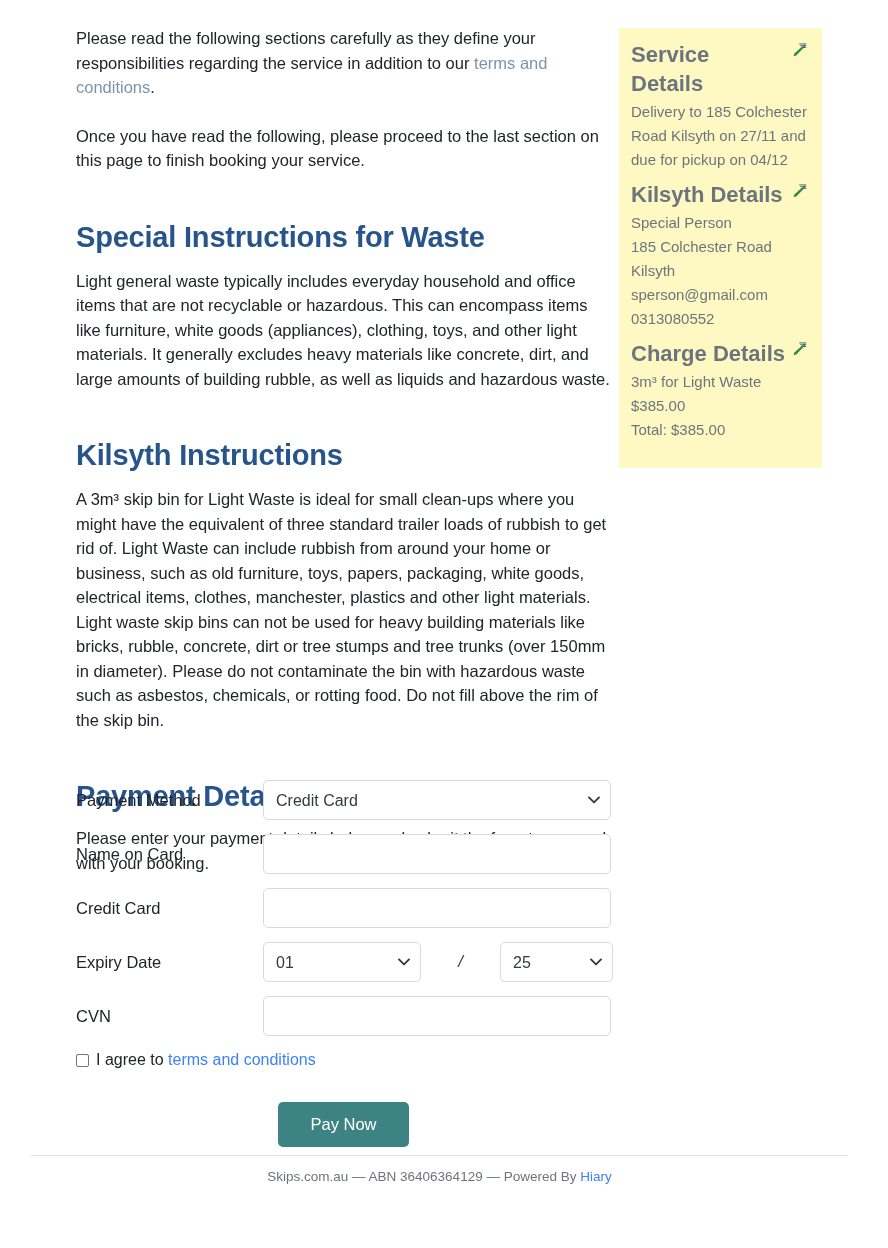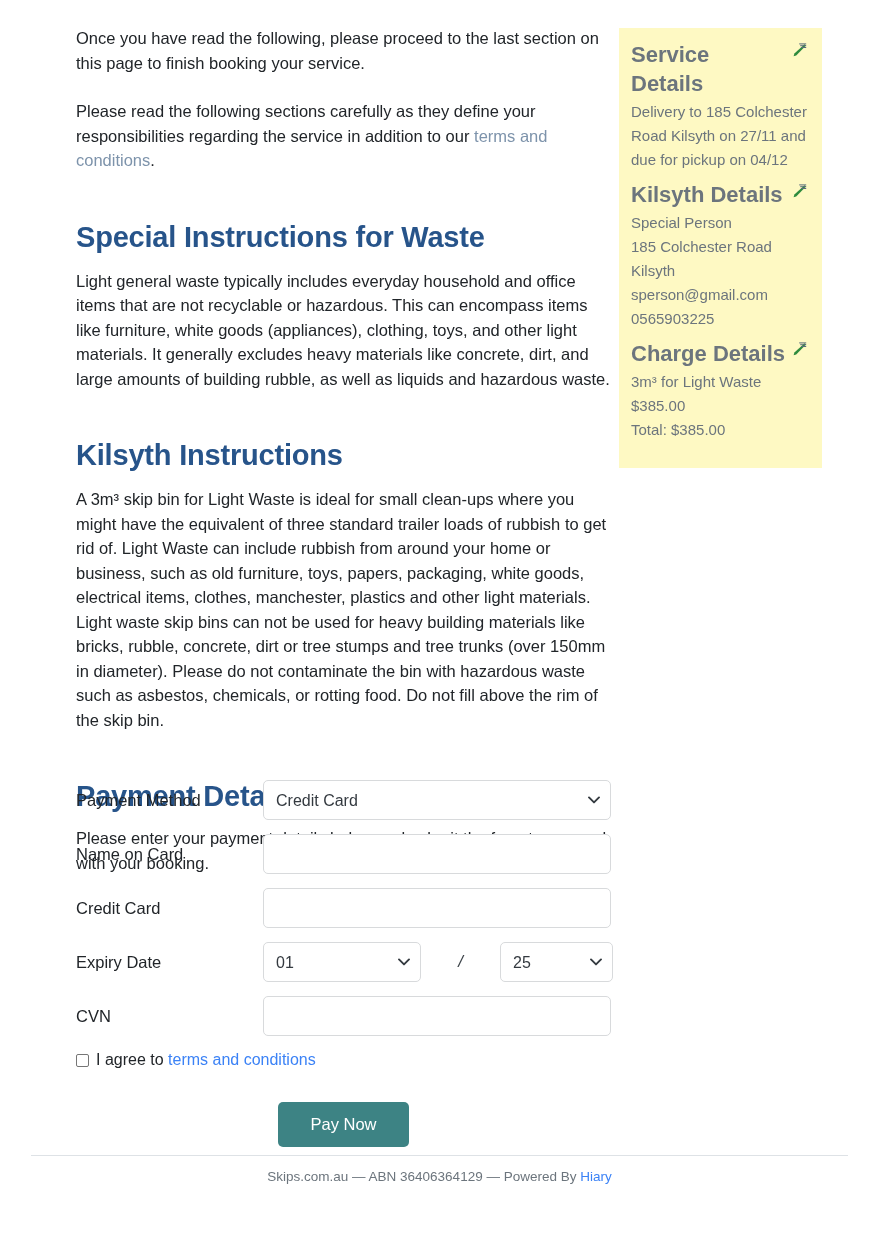--- a/index.html
+++ b/index.html
@@ -210,23 +210,23 @@
     font-size: 13.5px;
     line-height: 18px;
     color: #6c757d;
   }
 </style>
 </head>
 <body>
 
 <div class="main-col">
 
+  <p class="body-text"><span>Please read the following sections carefully as they define your responsibilities regarding the service in addition to our </span><a href="#" class="muted-link">terms and conditions</a><span>.</span></p>
+
   <p class="body-text">Once you have read the following, please proceed to the last section on this page to finish booking your service.</p>
-
-  <p class="body-text"><span>Please read the following sections carefully as they define your responsibilities regarding the service in addition to our </span><a href="#" class="muted-link">terms and conditions</a><span>.</span></p>
 
   <div class="spacer-lg"></div>
 
   <h2 class="section-heading">Special Instructions for Waste</h2>
   <p class="body-text">Light general waste typically includes everyday household and office items that are not recyclable or hazardous. This can encompass items like furniture, white goods (appliances), clothing, toys, and other light materials. It generally excludes heavy materials like concrete, dirt, and large amounts of building rubble, as well as liquids and hazardous waste.</p>
 
   <div class="spacer-lg"></div>
 
   <h2 class="section-heading">Kilsyth Instructions</h2>
   <p class="body-text">A 3m³ skip bin for Light Waste is ideal for small clean-ups where you might have the equivalent of three standard trailer loads of rubbish to get rid of. Light Waste can include rubbish from around your home or business, such as old furniture, toys, papers, packaging, white goods, electrical items, clothes, manchester, plastics and other light materials. Light waste skip bins can not be used for heavy building materials like bricks, rubble, concrete, dirt or tree stumps and tree trunks (over 150mm in diameter). Please do not contaminate the bin with hazardous waste such as asbestos, chemicals, or rotting food. Do not fill above the rim of the skip bin.</p>
@@ -258,21 +258,21 @@
         <path d="M14.6 2.2 L16.0 3.6 L6.2 13.4 L3.6 14.2 L4.4 11.6 Z" fill="#2e8b3d"></path>
         <rect x="9.2" y="1.4" width="7.0" height="1.0" fill="#5a6b7a"></rect>
         <rect x="10.2" y="3.2" width="6.0" height="1.0" fill="#5a6b7a"></rect>
         <rect x="11.2" y="5.0" width="5.0" height="1.0" fill="#5a6b7a"></rect>
       </svg>
     </span>
     <div class="side-title">Kilsyth Details</div>
     <div class="side-line">Special Person</div>
     <div class="side-line">185 Colchester Road Kilsyth</div>
     <div class="side-line">sperson@gmail.com</div>
-    <div class="side-line">0565903225</div>
+    <div class="side-line">0313080552</div>
   </div>
 
   <div class="side-block">
     <span class="edit-icon">
       <svg width="18" height="18" viewBox="0 0 18 18" aria-hidden="true">
         <path d="M14.6 2.2 L16.0 3.6 L6.2 13.4 L3.6 14.2 L4.4 11.6 Z" fill="#2e8b3d"></path>
         <rect x="9.2" y="1.4" width="7.0" height="1.0" fill="#5a6b7a"></rect>
         <rect x="10.2" y="3.2" width="6.0" height="1.0" fill="#5a6b7a"></rect>
         <rect x="11.2" y="5.0" width="5.0" height="1.0" fill="#5a6b7a"></rect>
       </svg>

